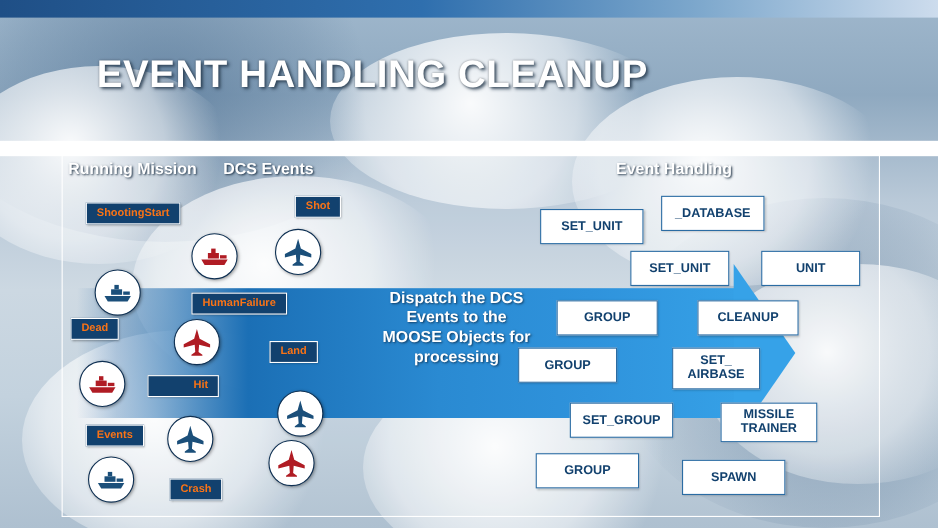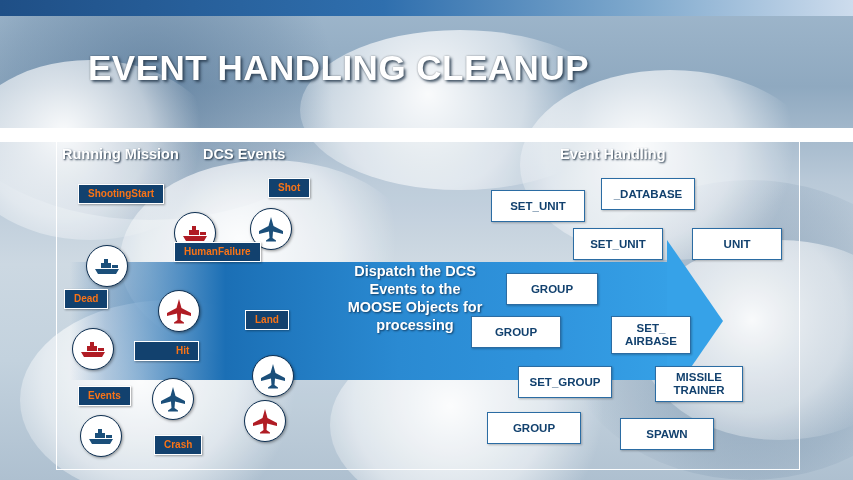--- a/index.html
+++ b/index.html
@@ -257,32 +257,33 @@
     <svg width="28" height="18" viewBox="0 0 28 18">
       <path d="M2 12 L26 12 L23 17 L5 17 Z" fill="#1b4f7a"></path>
       <rect x="8" y="6" width="10" height="5" fill="#1b4f7a"></rect>
       <rect x="11" y="2" width="4" height="4" fill="#1b4f7a"></rect>
       <rect x="19" y="8" width="6" height="3" fill="#1b4f7a"></rect>
     </svg>
   </div>
 
   <div class="tag" style="left:78px; top:184px;">ShootingStart</div>
   <div class="tag" style="left:268px; top:178px;">Shot</div>
-  <div class="tag" style="left:174px; top:242px;">HumanFailure</div>
+  <div class="tag" style="left:174px; top:266px;">HumanFailure</div>
   <div class="tag" style="left:64px; top:289px;">Dead</div>
   <div class="tag" style="left:245px; top:310px;">Land</div>
   <div class="tag" style="left:134px; top:341px;padding-left:41px;">Hit</div>
   <div class="tag" style="left:78px; top:386px;">Events</div>
   <div class="tag" style="left:154px; top:435px;">Crash</div>
 
   <div class="obox" style="left:491px; top:190px; width:92px; height:30px;">SET_UNIT</div>
   <div class="obox" style="left:601px; top:178px; width:92px; height:30px;">_DATABASE</div>
   <div class="obox" style="left:573px; top:228px; width:88px; height:30px;">SET_UNIT</div>
   <div class="obox" style="left:692px; top:228px; width:88px; height:30px;">UNIT</div>
   <div class="obox" style="left:506px; top:273px; width:90px; height:30px;">GROUP</div>
+  <div class="obox" style="left:634px; top:273px; width:90px; height:30px;">CLEANUP</div>
   <div class="obox" style="left:471px; top:316px; width:88px; height:30px;">GROUP</div>
   <div class="obox" style="left:518px; top:366px; width:92px; height:30px;">SET_GROUP</div>
   <div class="obox" style="left:611px; top:316px; width:78px; height:36px;">SET_ AIRBASE</div>
   <div class="obox" style="left:655px; top:366px; width:86px; height:34px;">MISSILE TRAINER</div>
   <div class="obox" style="left:487px; top:412px; width:92px; height:30px;">GROUP</div>
   <div class="obox" style="left:620px; top:418px; width:92px; height:30px;">SPAWN</div>
 
 </div>
 
 </body></html>

